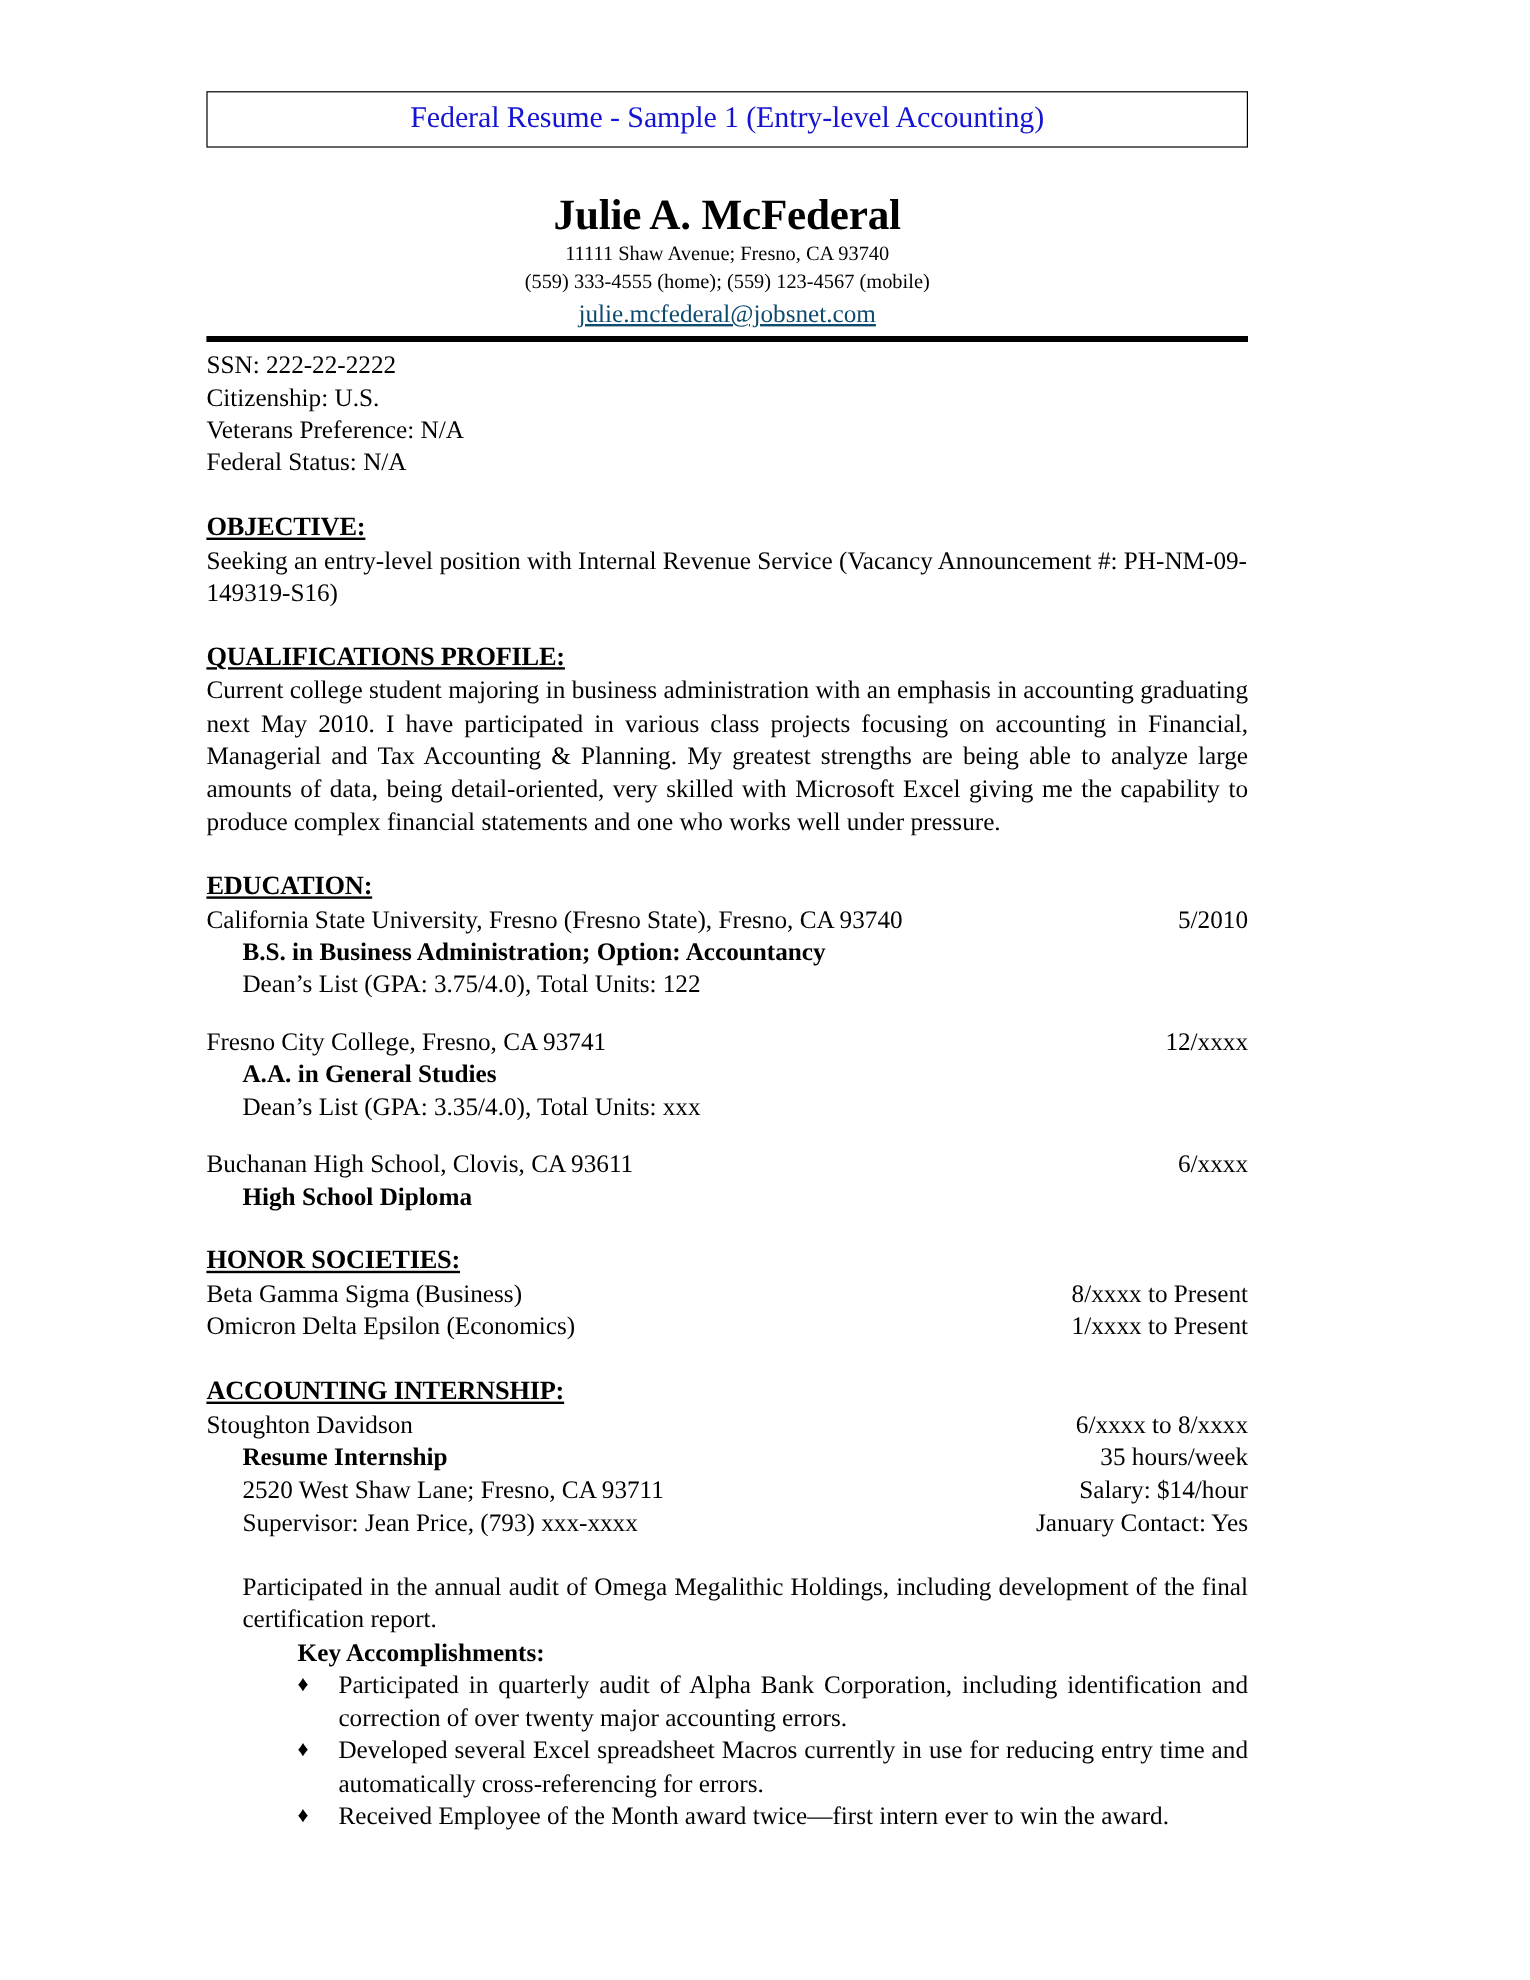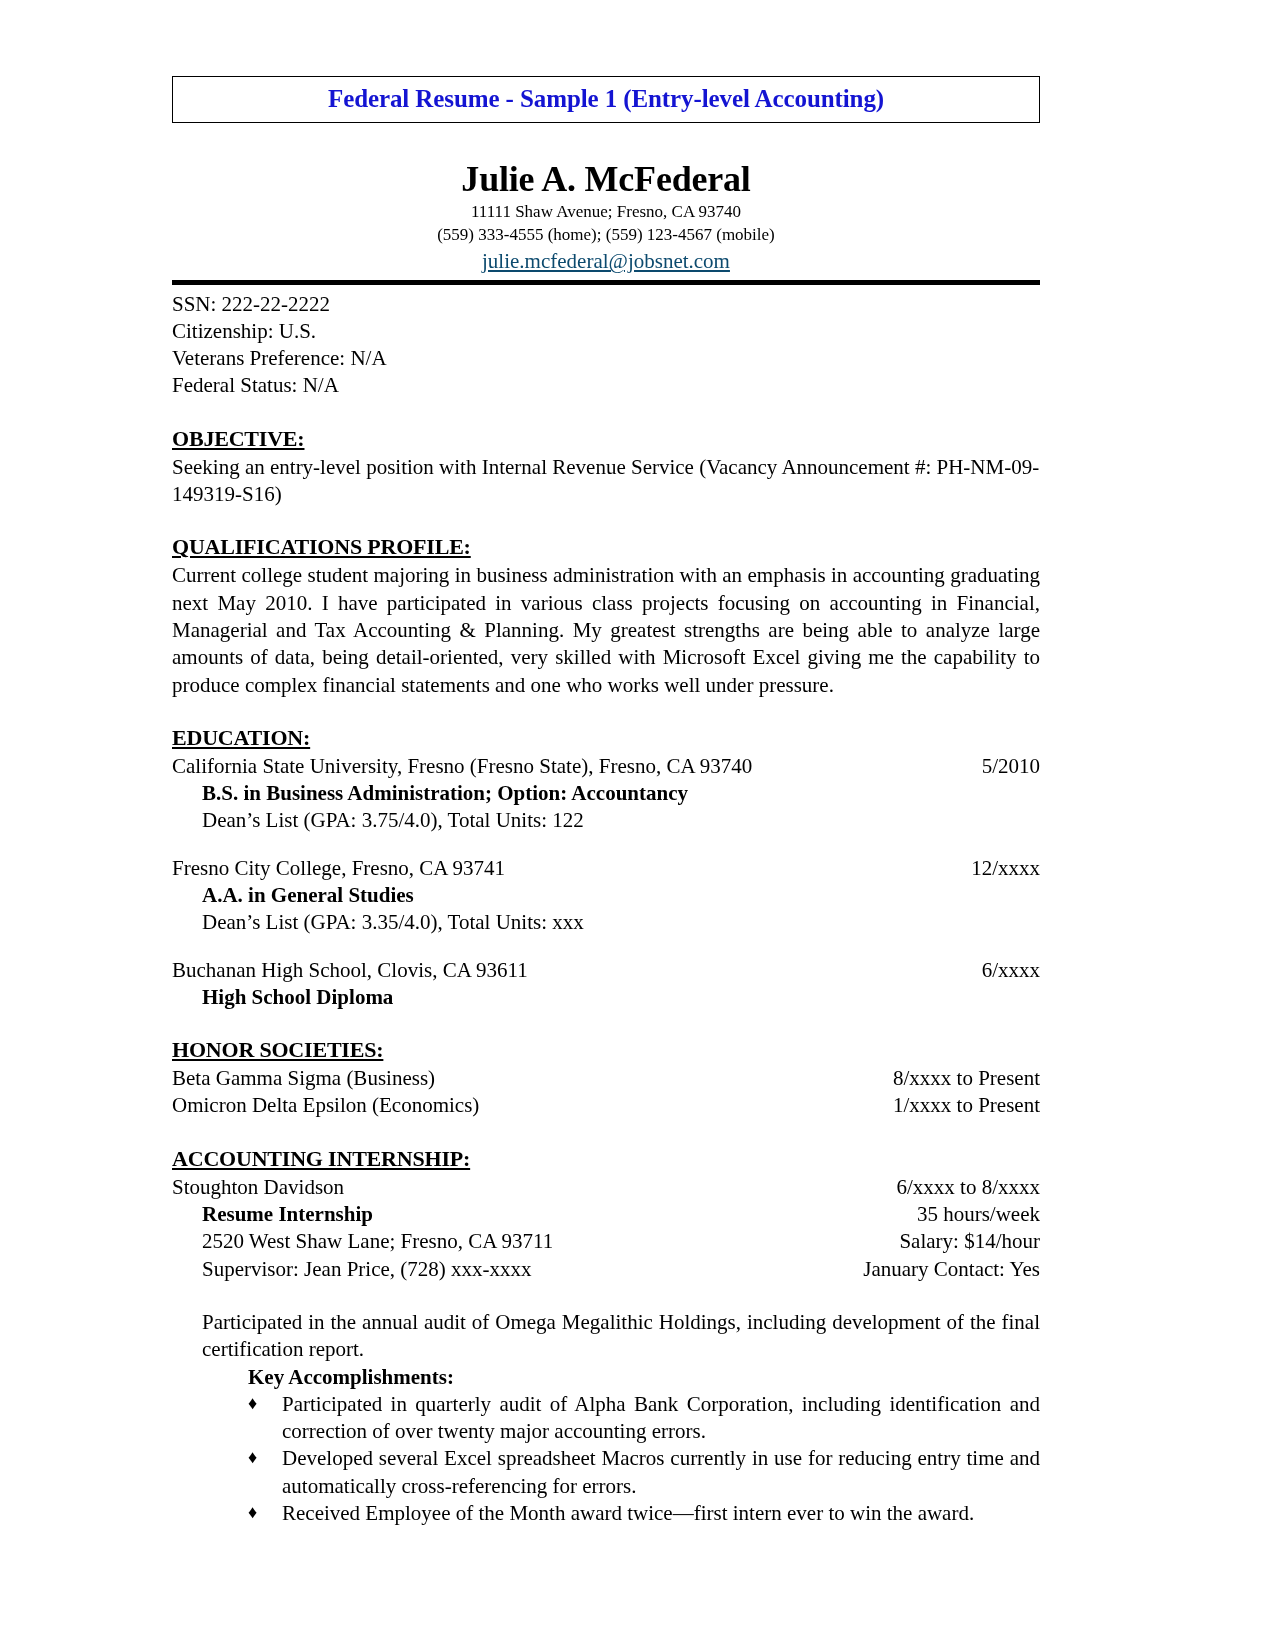--- a/index.html
+++ b/index.html
@@ -30,21 +30,21 @@
 
   
   .title-box {
     border: 1.5px solid #000000;
     padding: 8px 0 9px 0;
     text-align: center;
     margin-bottom: 36px;
   }
   .title-box .title-text {
     font-size: 25px;
-    font-weight: bold;
+    font-weight: normal;
     color: #1414d2;
     letter-spacing: -0.1px;
   }
 
   
   .header {
     text-align: center;
   }
   .cand-name {
     font-size: 36px;
@@ -227,21 +227,21 @@
     </div>
     <div class="row">
       <span class="left bold indent1">Resume Internship</span>
       <span class="right">35 hours/week</span>
     </div>
     <div class="row">
       <span class="left indent2">2520 West Shaw Lane; Fresno, CA 93711</span>
       <span class="right">Salary: $14/hour</span>
     </div>
     <div class="row">
-      <span class="left indent2">Supervisor: Jean Price, (728) xxx-xxxx</span>
+      <span class="left indent2">Supervisor: Jean Price, (793) xxx-xxxx</span>
       <span class="right">January Contact: Yes</span>
     </div>
 
     <div class="gap-md"></div>
 
     <div class="para body-indent">Participated in the annual audit of Omega Megalithic Holdings, including development of the final certification report.</div>
 
     <div class="accomp-head">Key Accomplishments:</div>
 
     <div class="bullet-row">

